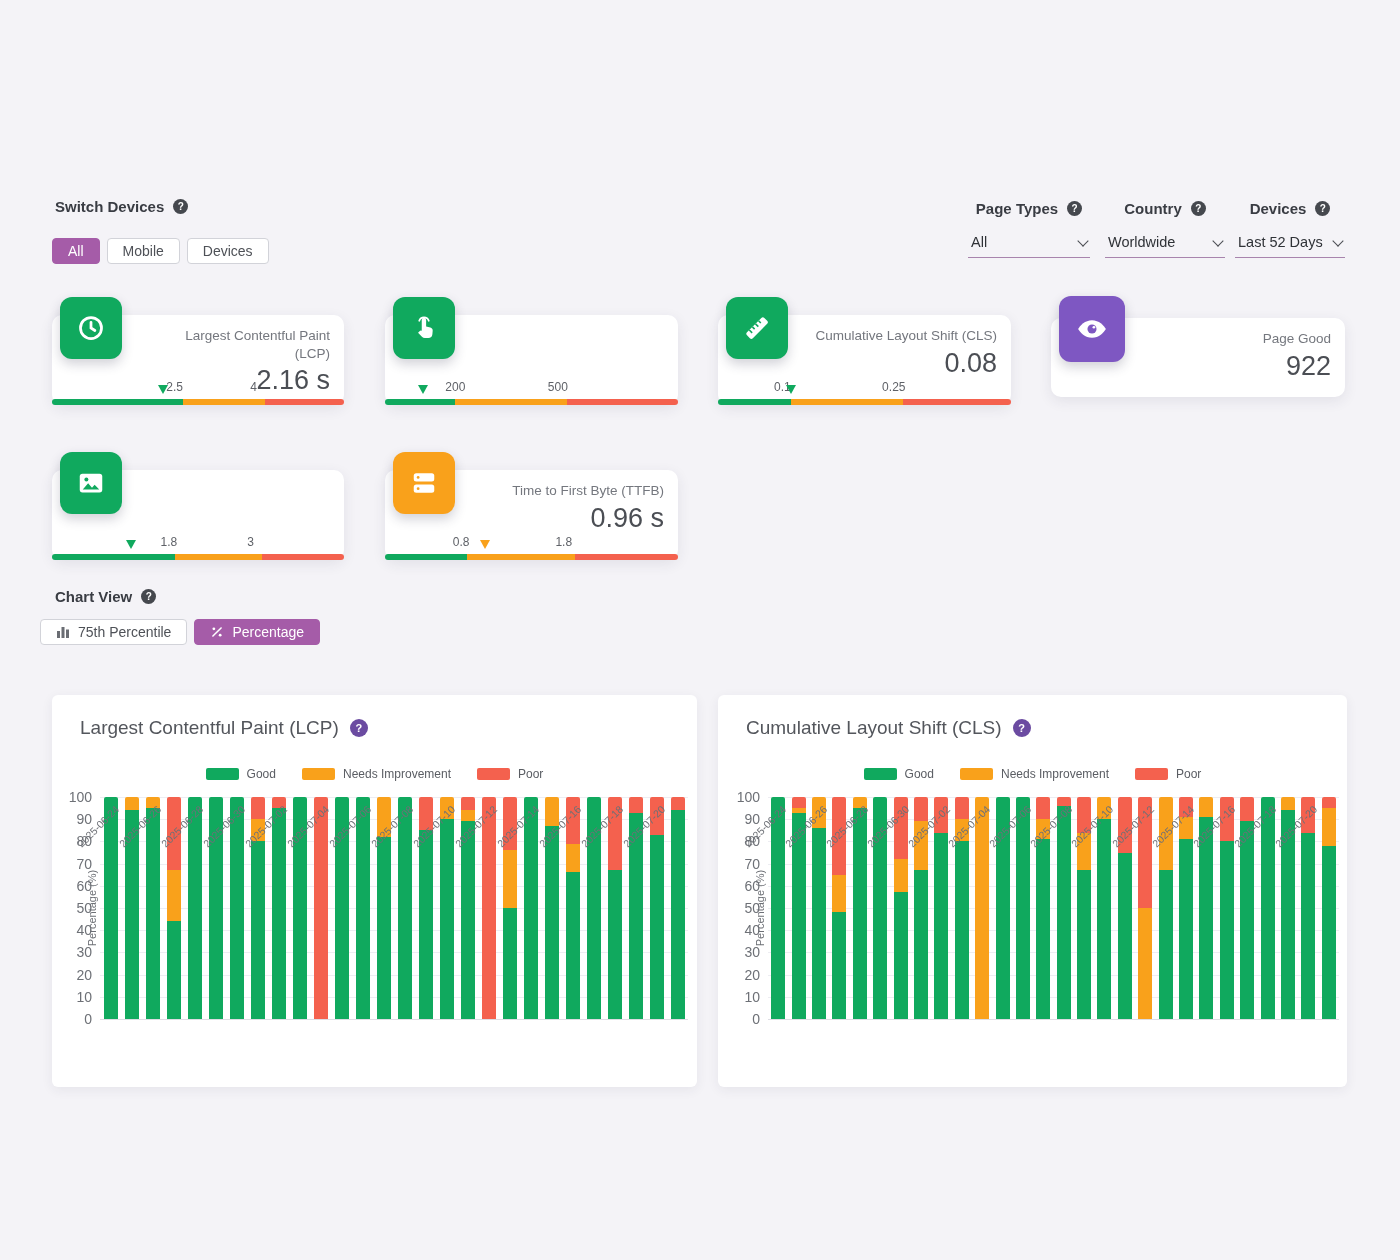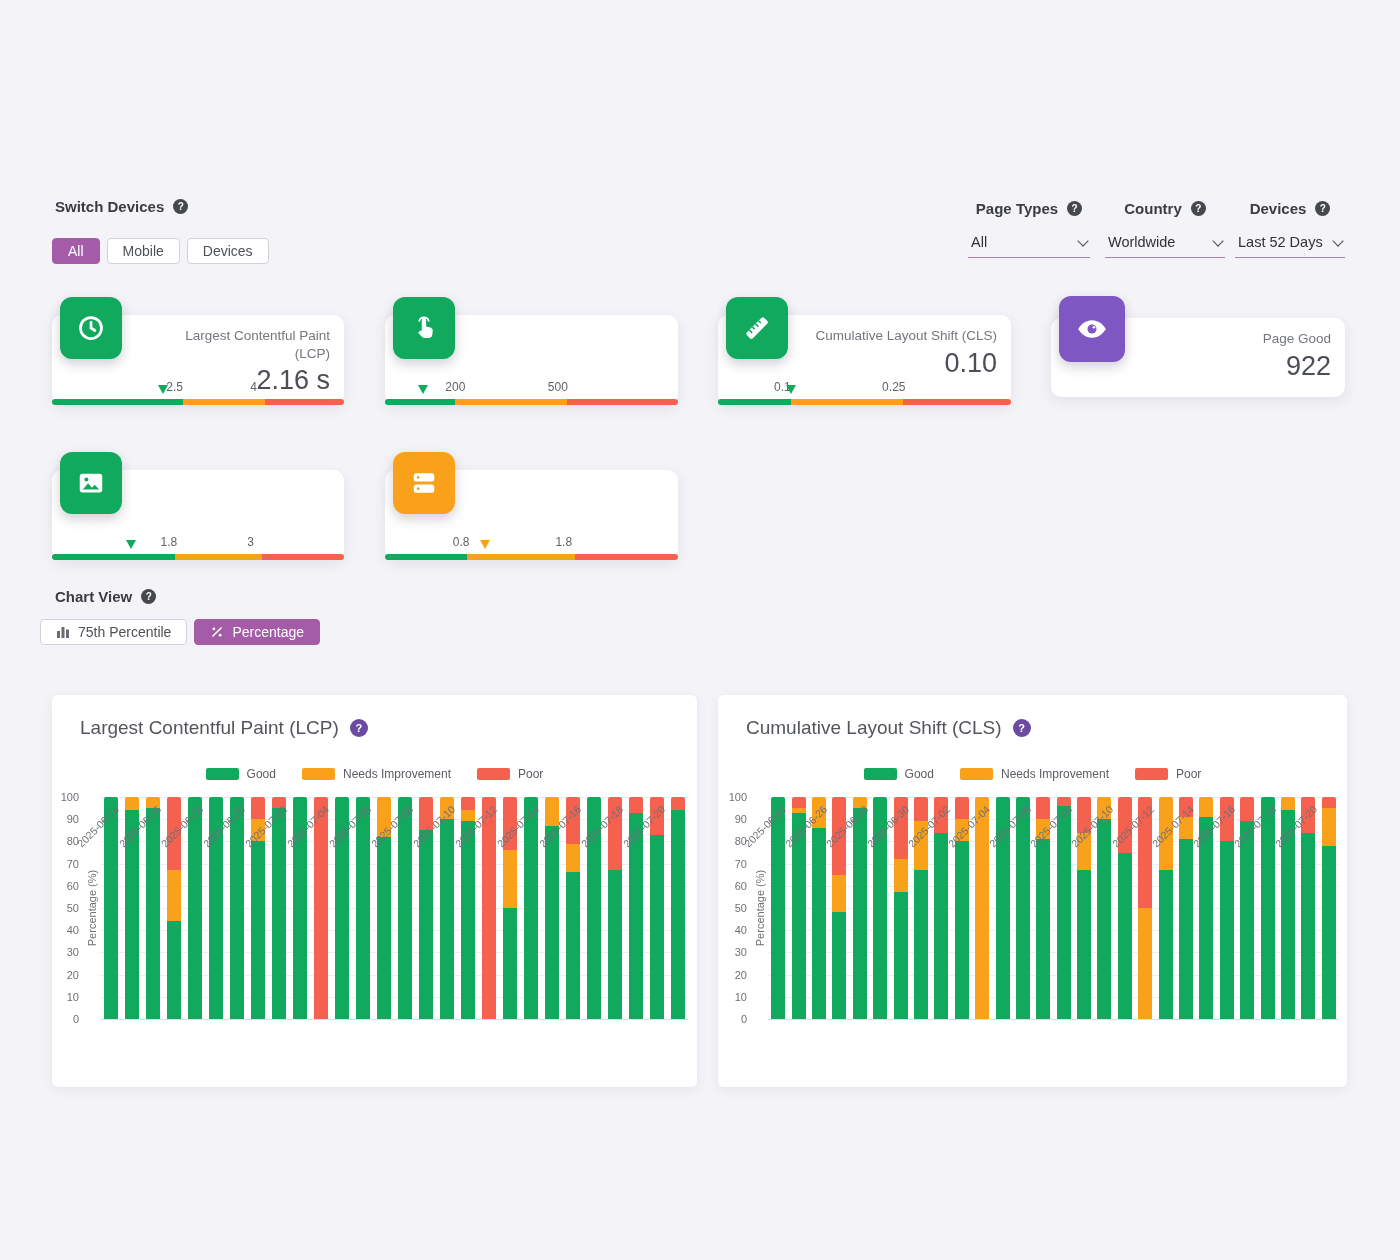--- a/index.html
+++ b/index.html
@@ -26,21 +26,21 @@
   .thr-bar span{height:100%}
   .chart-panel{position:absolute;background:#fff;border-radius:6px;box-shadow:0 3px 12px rgba(45,45,75,.07)}
   .chart-title-row{position:absolute;top:22px;left:28px;display:flex;align-items:center;gap:11px}
   .chart-title{font-size:19px;color:#53565c}
   .legend{position:absolute;top:72px;left:0;width:100%;display:flex;justify-content:center;gap:26px}
   .legend-item{display:flex;align-items:center;gap:8px;font-size:12px;color:#5a5d63;cursor:pointer}
   .swatch{width:33px;height:12px;border-radius:2px;flex:none}
   .plot{position:absolute}
   .gridline{position:absolute;left:0;right:0;height:1px;background:#ededf2}
   .gridline.base{background:#dddde3}
-  .ytick{position:absolute;right:100%;margin-right:21px;transform:translateY(-50%);font-size:11px;color:#6d7076}
+  .ytick{position:absolute;right:100%;margin-right:8px;transform:translateY(-50%);font-size:14px;color:#6d7076}
   .y-axis-title{position:absolute;left:-46px;top:50%;transform:translateY(-50%) rotate(-90deg);font-size:11px;color:#6d7076;white-space:nowrap}
   .bar{position:absolute;bottom:0;border-radius:2px 2px 0 0;overflow:hidden;display:flex;flex-direction:column-reverse;cursor:pointer}
   .bar span{width:100%;flex:none}
   .xlabel{position:absolute;top:6px;font-size:10.5px;color:#6d7076;white-space:nowrap;transform-origin:100% 0;transform:rotate(-45deg)}
   svg{display:block}
 </style>
 </head>
 <body>
 
 <div class="abs" style="left:55px;top:198px">
@@ -129,21 +129,21 @@
       <div class="tile" style="left: 8px; top: -18px; width: 62px; height: 62px; background: rgb(16, 169, 94);">
         <svg width="30" height="30" viewBox="0 0 24 24">
           <g transform="rotate(-45 12 12)">
             <rect x="2.2" y="8.8" width="19.6" height="6.6" rx="1.7" fill="#fff"></rect>
             <path d="M6.5 8.8v3.2M10 8.8v2.5M13.5 8.8v3.2M17 8.8v2.5" stroke="#10a95e" stroke-width="1.3" fill="none"></path>
           </g>
         </svg>
       </div>
       <div class="card-stack">
         <div class="metric-title" style="max-width: 230px;">Cumulative Layout Shift (CLS)</div>
-        <div class="metric-value">0.10</div>
+        <div class="metric-value">0.08</div>
       </div>
       <span class="thr-label" style="left: 22%;">0.1</span>
       <span class="thr-label" style="left: 60%;">0.25</span>
       <span class="thr-marker" style="left: 25%; border-top-color: rgb(16, 169, 94);"></span>
       <div class="thr-bar">
         <span style="width: 25%; background: rgb(16, 169, 94);"></span>
         <span style="width: 38%; background: rgb(249, 161, 27);"></span>
         <span style="width: 37%; background: rgb(244, 97, 78);"></span>
       </div>
     </div>
@@ -178,20 +178,24 @@
       </div>
     </div>
     <div class="metric-card" style="left: 385px; top: 470px; width: 293px; height: 90px;">
       <div class="tile" style="left: 8px; top: -18px; width: 62px; height: 62px; background: rgb(249, 161, 27);">
         <svg width="30" height="30" viewBox="0 0 24 24">
           <rect x="3.8" y="4.2" width="16.4" height="6.6" rx="2" fill="#fff"></rect>
           <rect x="3.8" y="13.2" width="16.4" height="6.6" rx="2" fill="#fff"></rect>
           <circle cx="7.3" cy="7.5" r="1.1" fill="#f9a11b"></circle>
           <circle cx="7.3" cy="16.5" r="1.1" fill="#f9a11b"></circle>
         </svg>
+      </div>
+      <div class="card-stack">
+        <div class="metric-title" style="max-width: 230px;">Time to First Byte (TTFB)</div>
+        <div class="metric-value">0.96 s</div>
       </div>
       <span class="thr-label" style="left: 26%;">0.8</span>
       <span class="thr-label" style="left: 61%;">1.8</span>
       <span class="thr-marker" style="left: 34%; border-top-color: rgb(249, 161, 27);"></span>
       <div class="thr-bar">
         <span style="width: 28%; background: rgb(16, 169, 94);"></span>
         <span style="width: 37%; background: rgb(249, 161, 27);"></span>
         <span style="width: 35%; background: rgb(244, 97, 78);"></span>
       </div>
     </div>

